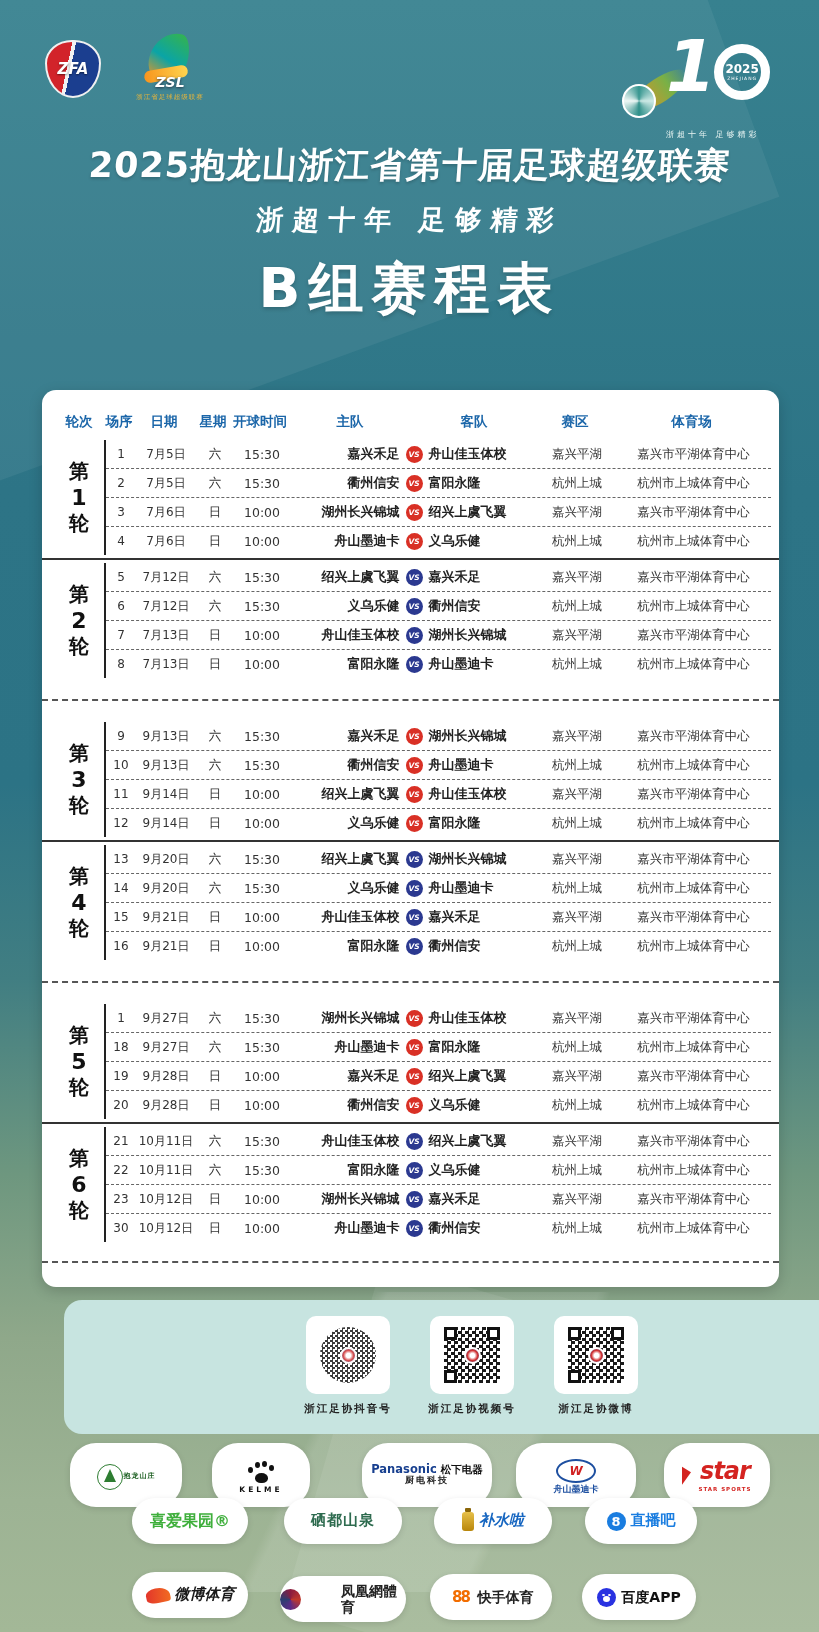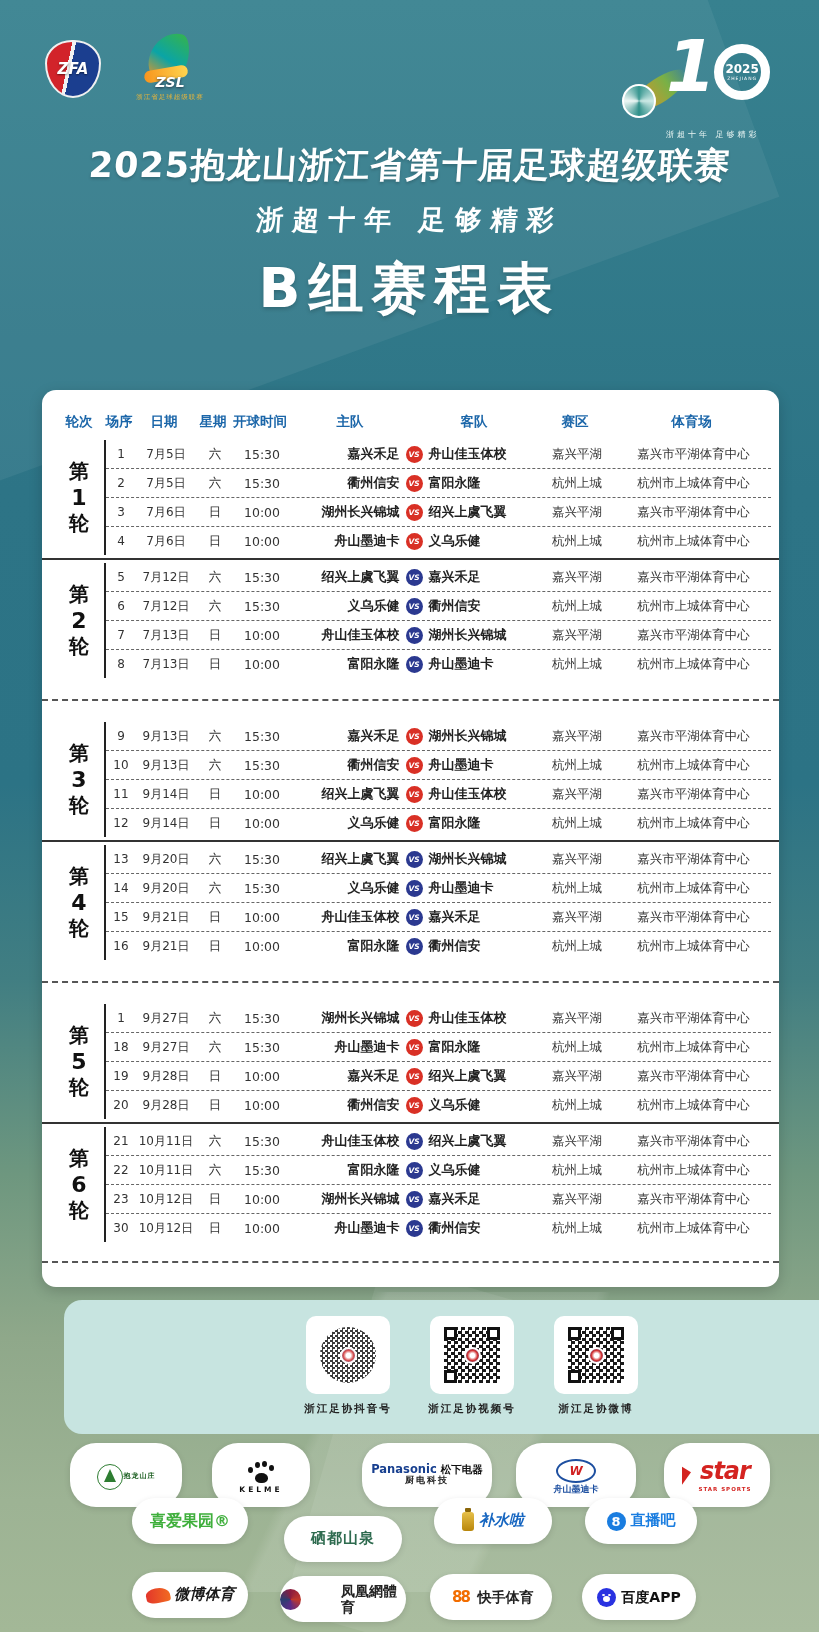--- a/index.html
+++ b/index.html
@@ -100,21 +100,21 @@
   
   .pill{position:absolute;height:64px;background:#fff;border-radius:26px;
     display:flex;align-items:center;justify-content:center;gap:5px;box-shadow:0 2px 6px rgba(0,0,0,.12);box-sizing:border-box;}
   .sprow2 .pill,.sprow3 .pill{height:46px;}
   .sprow1 .pill:nth-child(1){left:70px;top:1443px;width:112px;}
   .sprow1 .pill:nth-child(2){left:212px;top:1443px;width:98px;}
   .sprow1 .pill:nth-child(3){left:362px;top:1443px;width:130px;}
   .sprow1 .pill:nth-child(4){left:516px;top:1443px;width:120px;}
   .sprow1 .pill:nth-child(5){left:664px;top:1443px;width:106px;}
   .sprow2 .pill:nth-child(1){left:132px;top:1498px;width:116px;}
-  .sprow2 .pill:nth-child(2){left:284px;top:1498px;width:118px;margin-top:18px;}
+  .sprow2 .pill:nth-child(2){left:284px;top:1498px;width:118px;}
   .sprow2 .pill:nth-child(3){left:434px;top:1498px;width:118px;}
   .sprow2 .pill:nth-child(4){left:585px;top:1498px;width:112px;}
   .sprow3 .pill:nth-child(1){left:132px;top:1572px;width:116px;}
   .sprow3 .pill:nth-child(2){left:280px;top:1576px;width:126px;gap:40px;}
   .sprow3 .pill:nth-child(3){left:430px;top:1574px;width:122px;}
   .sprow3 .pill:nth-child(4){left:582px;top:1574px;width:114px;}
   .ptx{display:flex;flex-direction:column;align-items:center;line-height:1.15;}
   .l1{display:flex;align-items:baseline;gap:4px;}
   .sub{font-size:8px;color:#444;}
   

